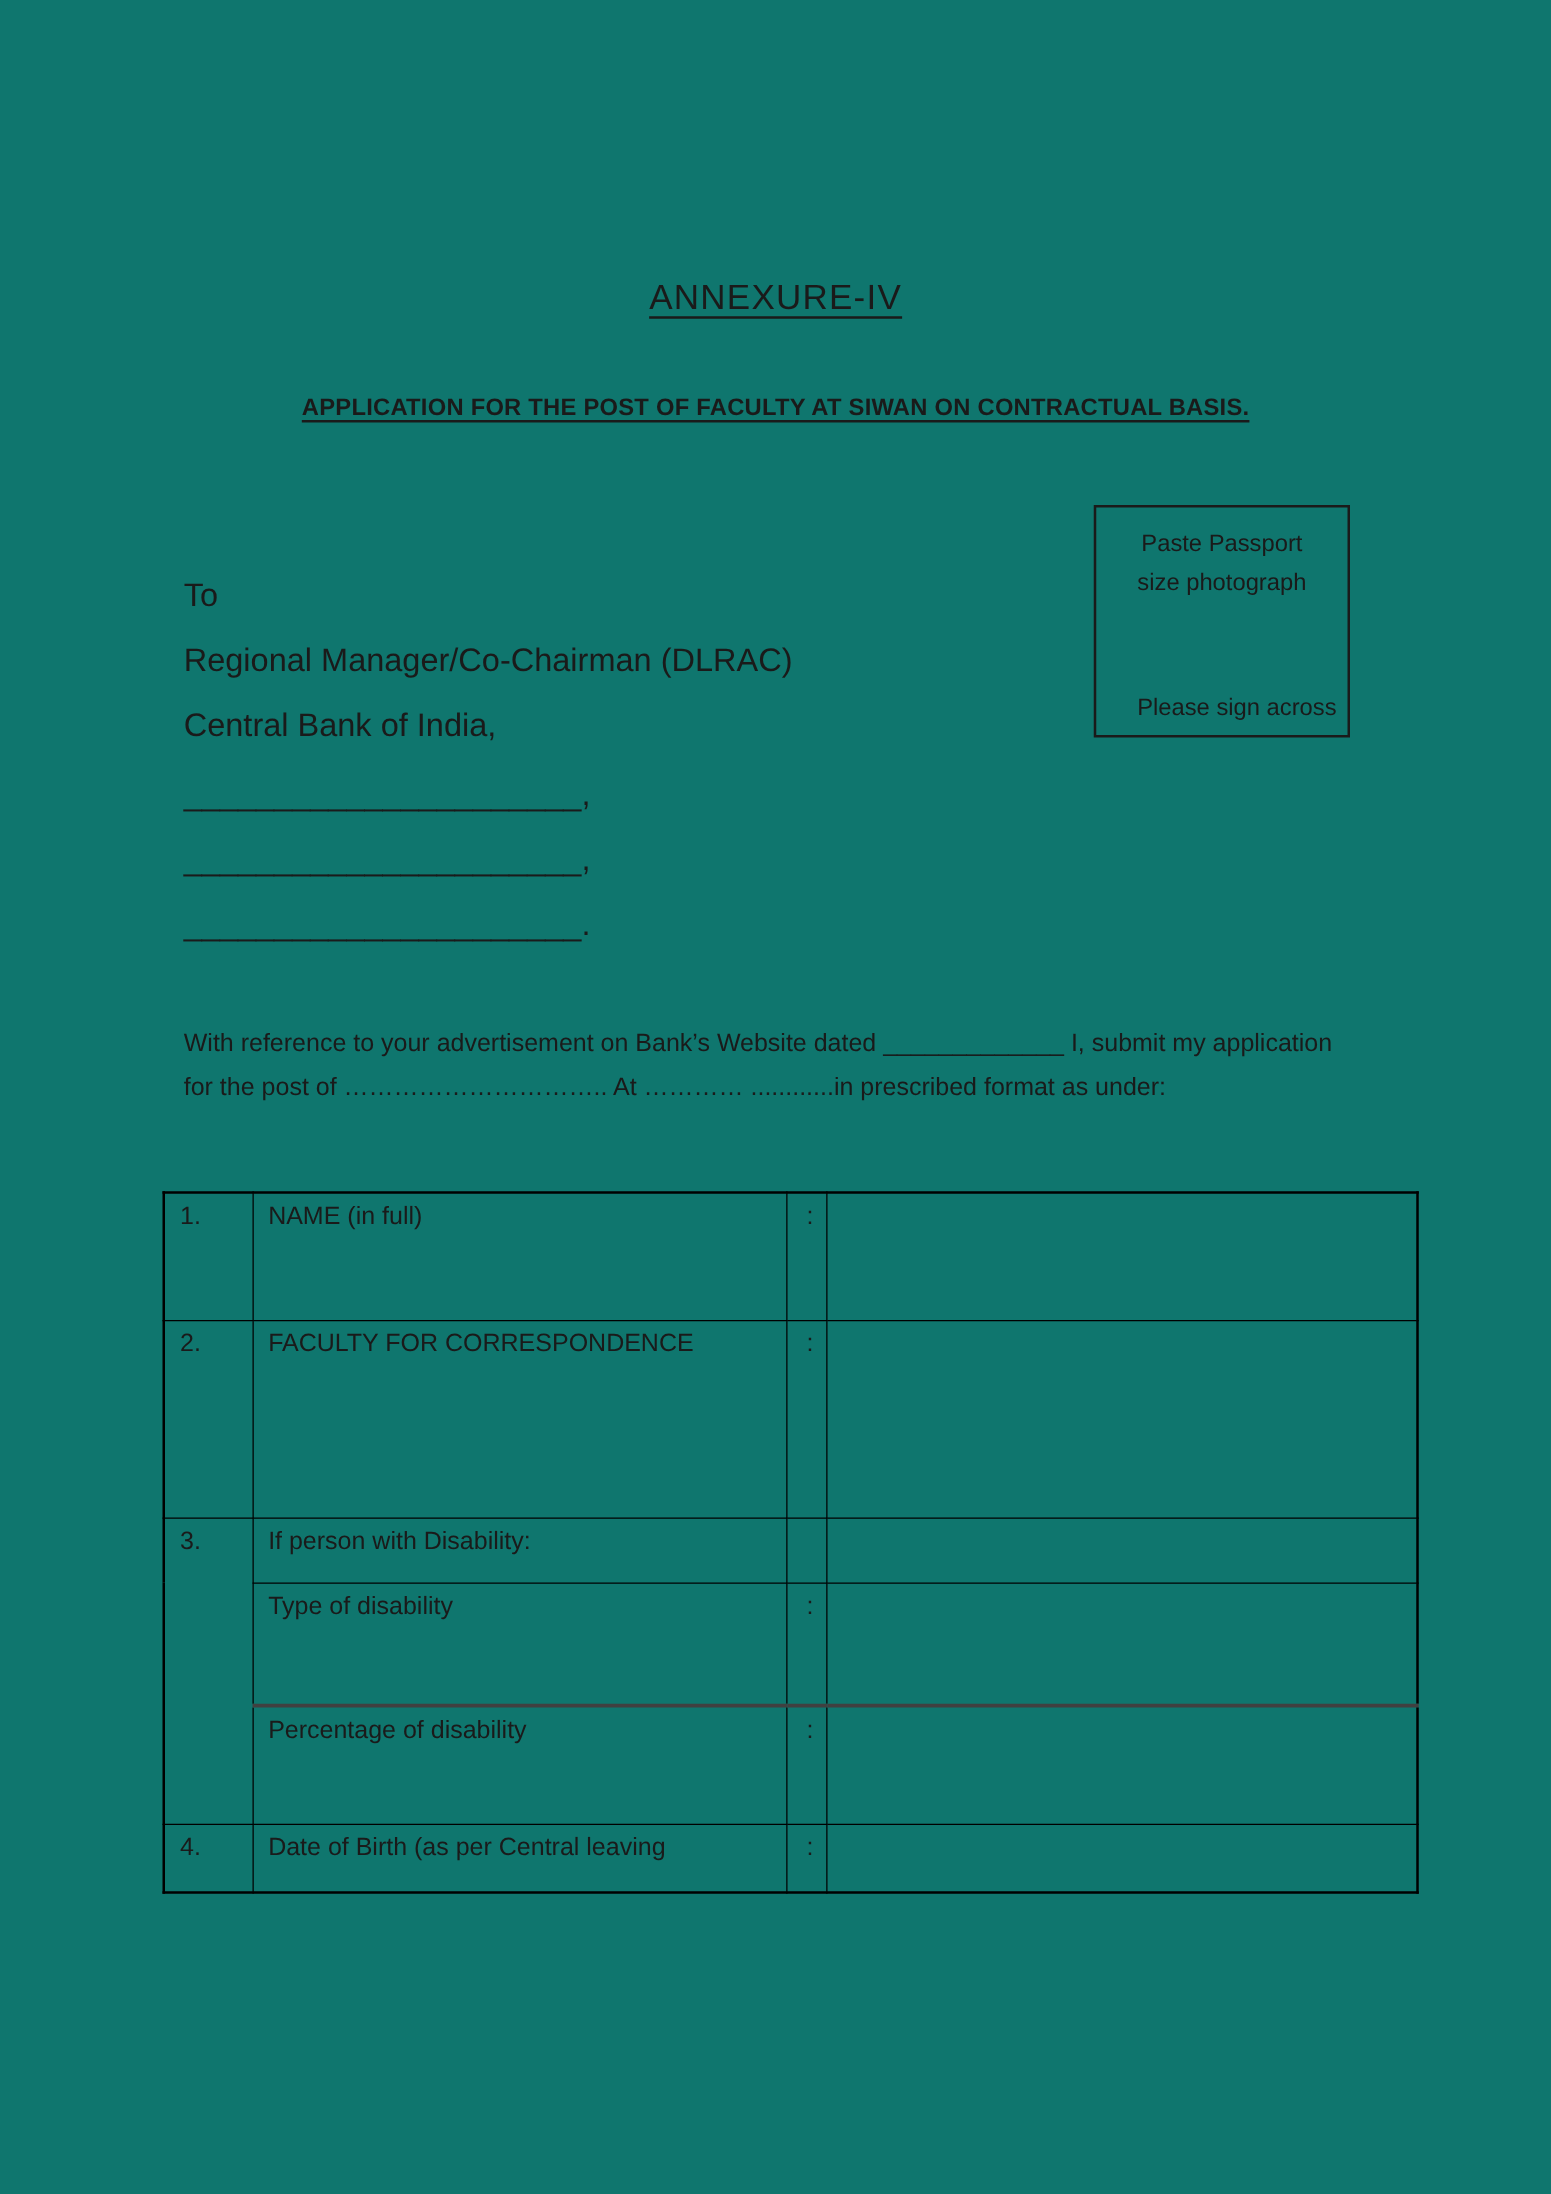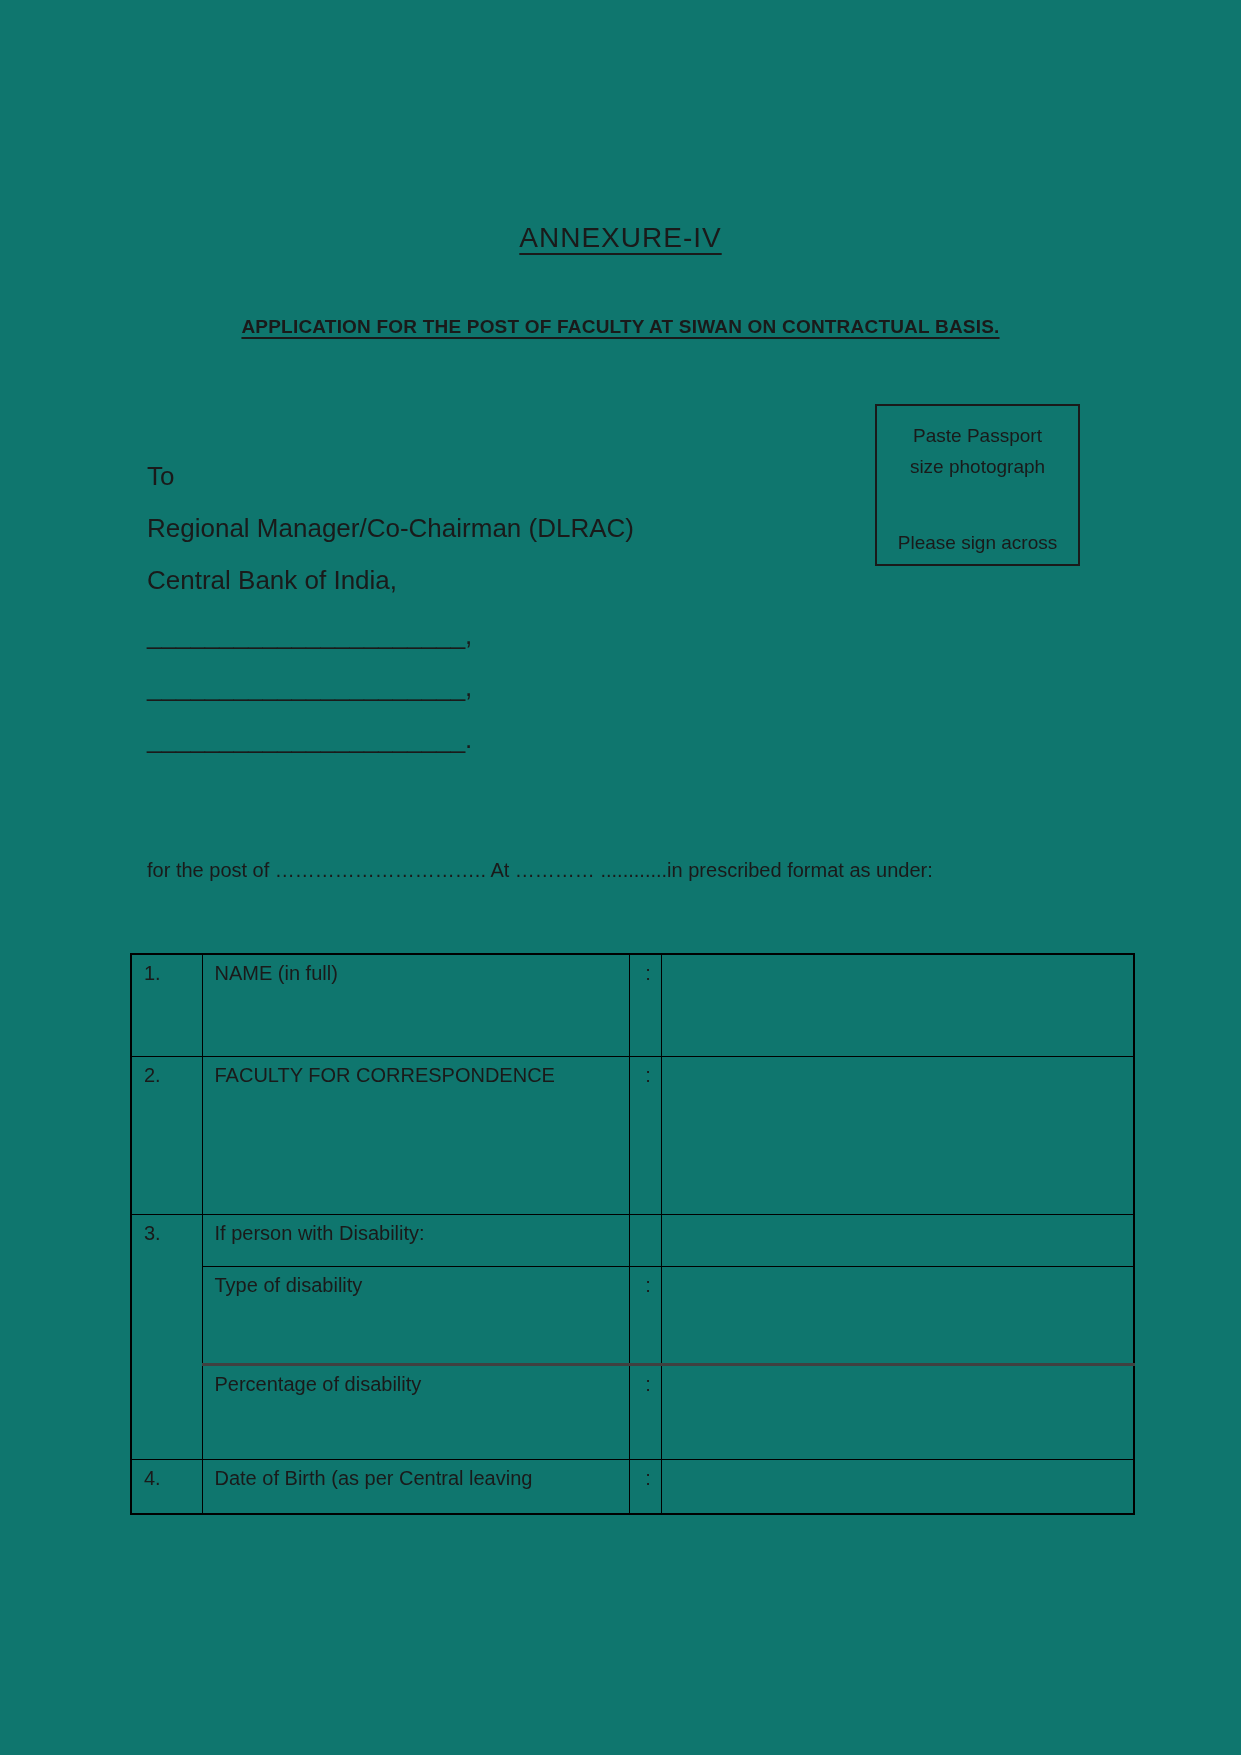--- a/index.html
+++ b/index.html
@@ -27,28 +27,28 @@
     text-decoration:underline;
     text-decoration-thickness:1.5px;
     text-underline-offset:4px;
   }
   .bodyline{
     left:147px;
     font-size:26px;
     white-space:pre;
   }
   .photo-box{
-    left:875px;top:404px;width:205px;height:162px;
+    left:875px;top:404px;width:205px;height:186px;
     border:2px solid #1a1a1a;
     box-sizing:border-box;
     font-size:19px;
     text-align:center;
   }
   .pb-top{position:absolute;top:14px;left:0;width:100%;line-height:31px;}
-  .pb-bottom{position:absolute;bottom:10px;left:0;width:100%;text-align:center;}
+  .pb-bottom{position:absolute;bottom:10px;left:12px;width:100%;text-align:center;}
   .para{
     left:147px;width:980px;
     font-size:20px;line-height:35px;
   }
   table.app{
     position:absolute;
     left:130px;top:953px;
     border-collapse:collapse;
     table-layout:fixed;
     width:1003px;
@@ -88,21 +88,21 @@
   </div>
 
   <div class="abs bodyline" style="top:461px">To</div>
   <div class="abs bodyline" style="top:513px">Regional Manager/Co-Chairman (DLRAC)</div>
   <div class="abs bodyline" style="top:565px">Central Bank of India,</div>
   <div class="abs bodyline" style="top:620px">______________________,</div>
   <div class="abs bodyline" style="top:672px">______________________,</div>
   <div class="abs bodyline" style="top:724px">______________________.</div>
 
   <div class="abs para" style="top:818px">
-    <br>
+    <span>With reference to your advertisement on Bank’s Website dated _____________ I, submit my application</span><br>
     <span>for the post of ………………………….. At ………… ............in prescribed format as under:</span>
   </div>
 
   <table class="app">
     <colgroup>
       <col style="width:71px">
       <col style="width:427px">
       <col style="width:32px">
       <col style="width:473px">
     </colgroup>

